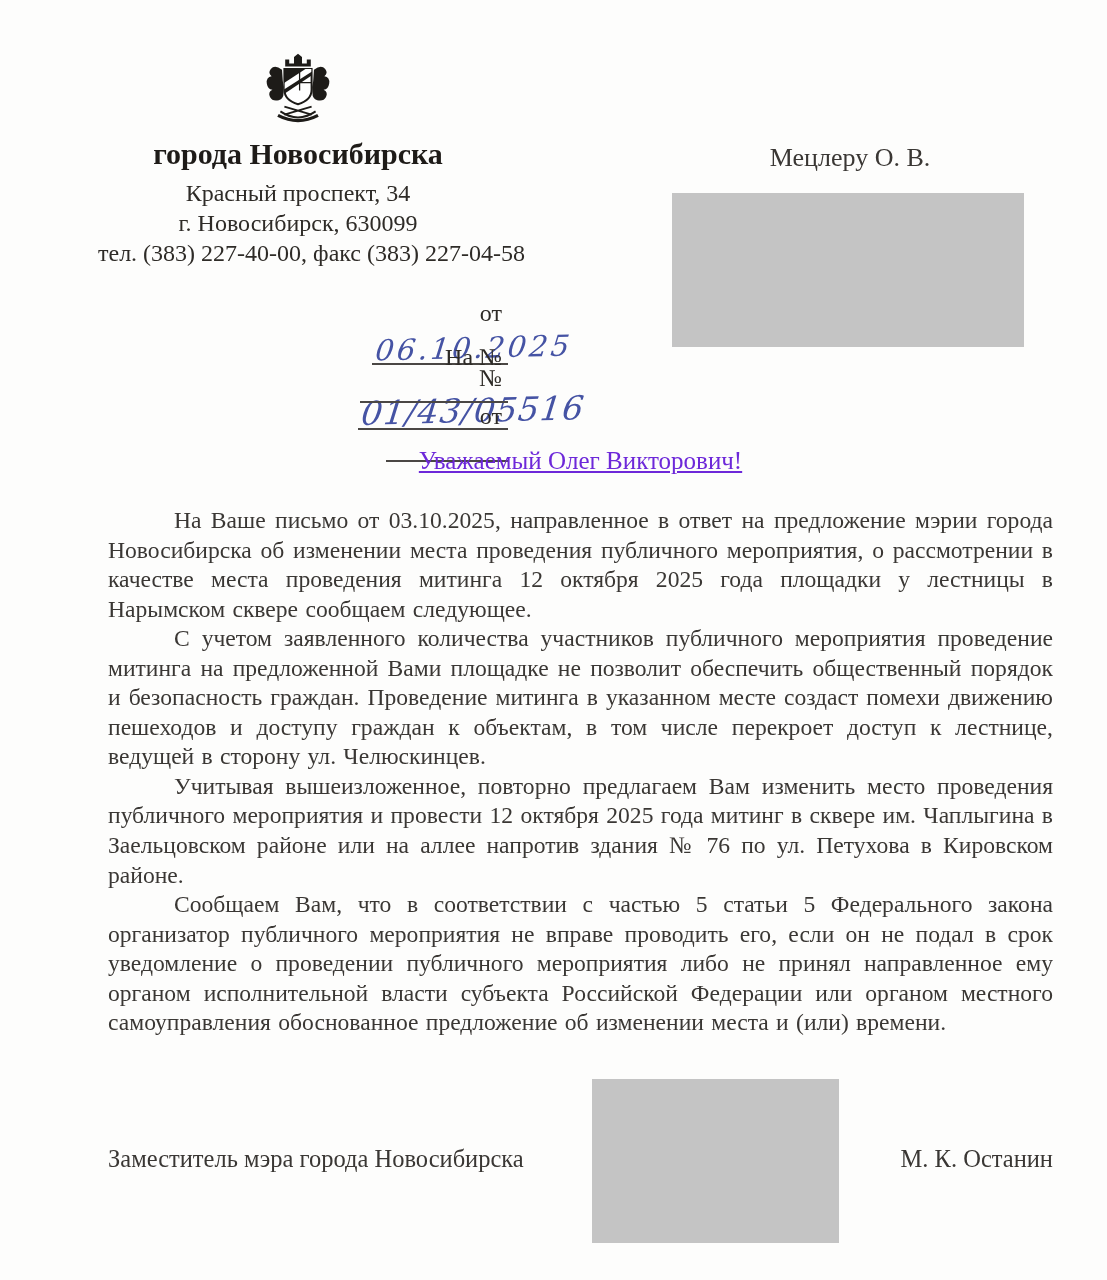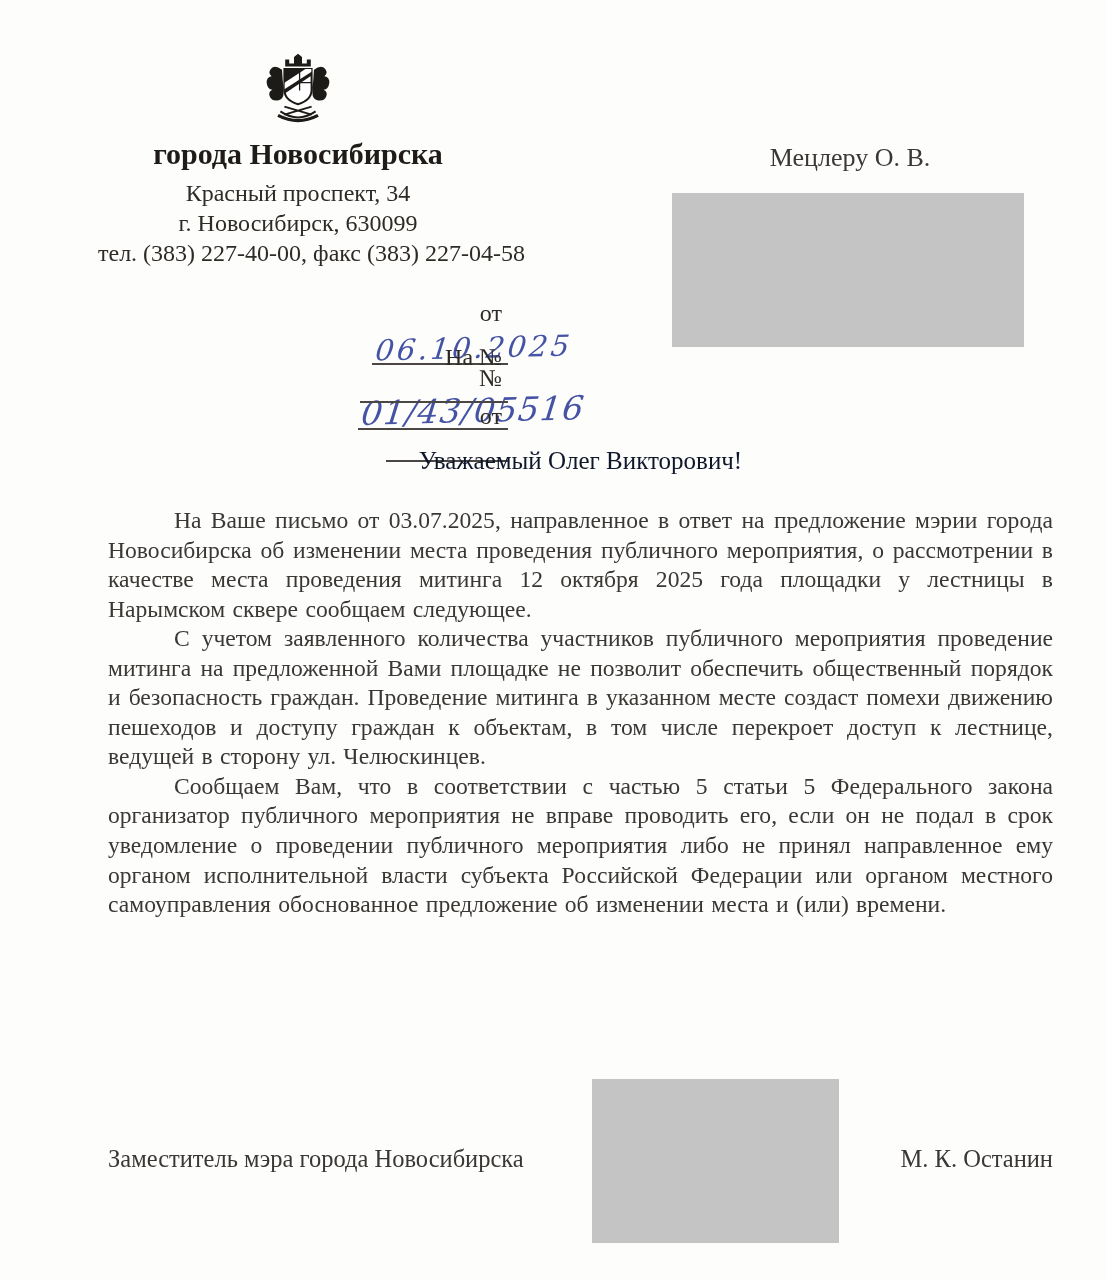--- a/index.html
+++ b/index.html
@@ -61,21 +61,21 @@
     position:absolute;left:672px;top:193px;width:352px;height:154px;
     background:#c4c4c4;
   }
   .redaction-bottom{
     position:absolute;left:592px;top:1079px;width:247px;height:164px;
     background:#c4c4c4;
   }
   
   .salutation{
     position:absolute;left:108px;top:447px;width:945px;
-    text-align:center;font-size:25px;color:#0f172a;
+    text-align:center;font-size:25px;color:#6d28d9;text-decoration:underline;
   }
   .body-text{
     position:absolute;left:108px;top:506px;width:945px;
     font-size:23.6px;line-height:29.55px;
     text-align:justify;color:#3a3734;word-spacing:0.06em;
   }
   .body-text p{margin:0;text-indent:66px;}
   
   .sig-row{
     position:absolute;left:108px;top:1145px;width:945px;
@@ -148,22 +148,23 @@
     </div>
   </div>
 
   <div class="recipient">Мецлеру О. В.</div>
 
   <div class="redaction-top"></div>
 
   <div class="salutation">Уважаемый Олег Викторович!</div>
 
   <div class="body-text">
-    <p>На Ваше письмо от 03.07.2025, направленное в ответ на предложение мэрии города Новосибирска об изменении места проведения публичного мероприятия, о рассмотрении в качестве места проведения митинга 12 октября 2025 года площадки у лестницы в Нарымском сквере сообщаем следующее.</p>
+    <p>На Ваше письмо от 03.10.2025, направленное в ответ на предложение мэрии города Новосибирска об изменении места проведения публичного мероприятия, о рассмотрении в качестве места проведения митинга 12 октября 2025 года площадки у лестницы в Нарымском сквере сообщаем следующее.</p>
     <p>С учетом заявленного количества участников публичного мероприятия проведение митинга на предложенной Вами площадке не позволит обеспечить общественный порядок и безопасность граждан. Проведение митинга в указанном месте создаст помехи движению пешеходов и доступу граждан к объектам, в том числе перекроет доступ к лестнице, ведущей в сторону ул. Челюскинцев.</p>
+    <p>Учитывая вышеизложенное, повторно предлагаем Вам изменить место проведения публичного мероприятия и провести 12 октября 2025 года митинг в сквере им. Чаплыгина в Заельцовском районе или на аллее напротив здания № 76 по ул. Петухова в Кировском районе.</p>
     <p>Сообщаем Вам, что в соответствии с частью 5 статьи 5 Федерального закона организатор публичного мероприятия не вправе проводить его, если он не подал в срок уведомление о проведении публичного мероприятия либо не принял направленное ему органом исполнительной власти субъекта Российской Федерации или органом местного самоуправления обоснованное предложение об изменении места и (или) времени.</p>
   </div>
 
   <div class="redaction-bottom"></div>
 
   <div class="sig-row">
     <span>Заместитель мэра города Новосибирска</span>
     <span>М. К. Останин</span>
   </div>
 

